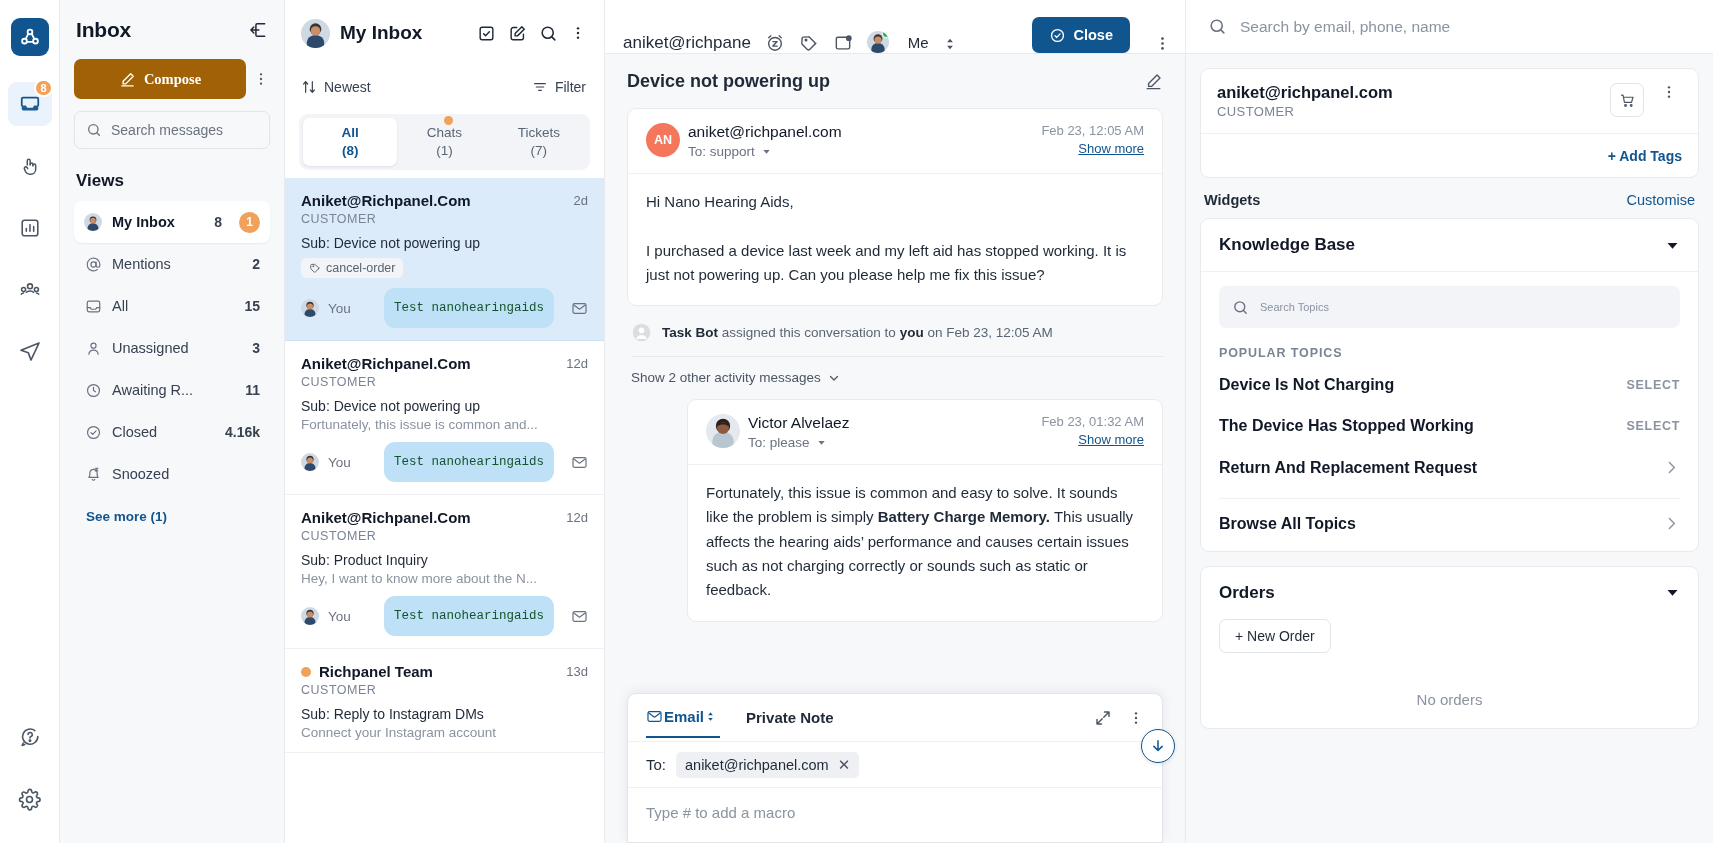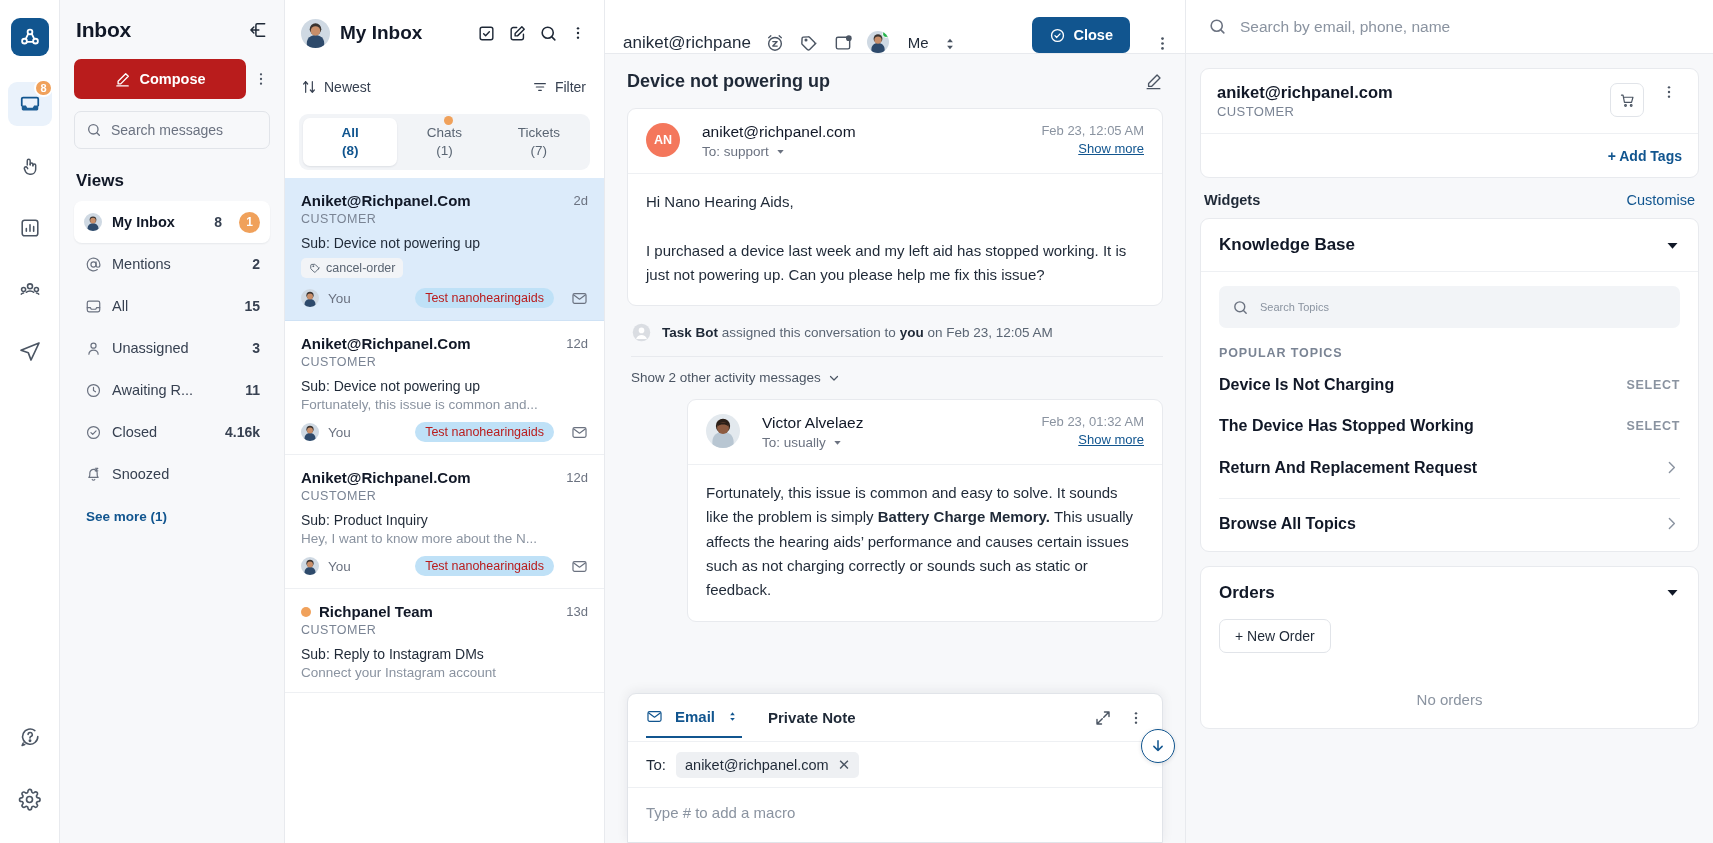--- a/index.html
+++ b/index.html
@@ -50,25 +50,25 @@
     border-right: 1px solid #e8eaee;
     padding: 14px 14px 0 14px;
     display: flex; flex-direction: column;
   }
   .sb-head { display: flex; align-items: center; justify-content: space-between; padding: 4px 2px 0 2px; }
   .sb-title { font-size: 21px; font-weight: 700; color: #111827; letter-spacing: -0.2px; text-align: center; }
   .sb-collapse { color: #1f2937; display:flex; cursor: pointer; }
   .sb-compose-row { display: flex; align-items: center; gap: 6px; margin-top: 17px; }
   .btn-compose {
     flex: 1 1 auto; height: 40px; border-radius: 7px;
-    background: #b91c1c; color: #fff;
+    background: #a16207; color: #fff;
     font-size: 14.5px; font-weight: 600;
     display: flex; align-items: center; justify-content: center; gap: 8px;
     border: none; cursor: pointer;
-    font-family: Liberation Sans, sans-serif;
+    font-family: Liberation Serif, serif;
   }
   .sb-kebab { width: 18px; display:flex; align-items:center; justify-content:center; color:#4b5563; cursor:pointer; }
   .sb-search {
     margin-top: 12px; height: 38px; border-radius: 7px;
     border: 1px solid #e1e4e9; background: #f7f8fa;
     display: flex; align-items: center; gap: 9px; padding: 0 11px;
   }
   .sb-search span { font-size: 14px; color: #6b7280; }
   .sb-views-label { margin-top: 22px; padding-left: 2px; font-size: 17px; font-weight: 700; color: #111827; }
   .views { margin-top: 10px; }
@@ -121,21 +121,21 @@
   .cl-role { font-size: 12.5px; color: #7a8494; letter-spacing: .5px; margin-top: 3px; }
   .cl-sub { font-size: 14px; color: #1f2937; margin-top: 9px; }
   .cl-snippet { font-size: 13.5px; color: #8a93a0; margin-top: 3px; white-space: nowrap; overflow: hidden; text-overflow: ellipsis; }
   .cl-tag {
     display: inline-flex; align-items: center; gap: 5px; margin-top: 7px;
     background: #f2f4f7; border-radius: 5px; padding: 3px 8px;
     font-size: 12.5px; color: #5a6573;
   }
   .cl-row3 { display: flex; align-items: center; margin-top: 10px; gap: 9px; }
   .cl-who { font-size: 13.5px; color: #6b7280; flex: 1 1 auto; }
-  .cl-chip { background: #bfe1f7; color: #b91c1c; font-size: 12.5px; border-radius: 11px; padding: 3px 10px; }
+  .cl-chip { background: #bfe1f7; color: #14532d; font-size: 12.5px; border-radius: 11px; padding: 13px 10px; font-family: Liberation Mono, monospace; }
   .cl-ch-ico { color: #6b7280; display: flex; margin-left: 8px; }
 
   
   .main { flex: 1 1 auto; height: 843px; display: flex; flex-direction: column; background: #f7f8fa; min-width:0; }
   .main-head {
     height: 54px; background: #ffffff; border-bottom: 1px solid #e8eaee;
     display: flex; align-items: flex-end; padding: 0 14px 0 18px; gap: 14px;
   }
   .mh-title { font-size: 17px; color: #1f2937; }
   .mh-ico { color: #4b5563; display: flex; cursor: pointer; }
@@ -147,21 +147,21 @@
   .btn-close {
     height: 36px; border-radius: 7px; background: #11558f; color: #fff;
     font-size: 14.5px; font-weight: 600; border: none; cursor: pointer;
     display: flex; align-items: center; gap: 8px; padding: 0 17px;
     font-family: "Liberation Sans", sans-serif;
   }
   .subject-bar { height: 54px; display: flex; align-items: center; padding: 0 22px 0 22px; }
   .subject-bar h2 { font-size: 18px; font-weight: 600; color: #1f2937; flex: 1 1 auto; }
   .thread { flex: 1 1 auto; overflow: hidden; padding: 0 22px; position: relative; }
   .msg { background: #fff; border: 1px solid #e8eaee; border-radius: 9px; }
-  .msg-head { display: flex; align-items: flex-start; padding: 14px 18px; border-bottom: 1px solid #eef0f3; gap: 22px; }
+  .msg-head { display: flex; align-items: flex-start; padding: 14px 18px; border-bottom: 1px solid #eef0f3; gap: 8px; }
   .msg-av { width: 34px; height: 34px; border-radius: 50%; flex: 0 0 34px; display: flex; align-items: center; justify-content: center; color: #fff; font-size: 12.5px; font-weight: 600; overflow: hidden; }
   .msg-from { flex: 1 1 auto; }
   .msg-from .who { font-size: 15.5px; color: #111827; font-weight: 500; }
   .msg-from .to { font-size: 13.5px; color: #6b7280; margin-top: 3px; display: flex; align-items: center; gap: 6px; }
   .msg-meta { text-align: right; }
   .msg-meta .date { font-size: 13px; color: #8a93a0; }
   .msg-meta .showmore { font-size: 13px; color: #11558f; text-decoration: underline; margin-top: 3px; cursor: pointer; }
   .msg-body { padding: 16px 18px 18px 18px; font-size: 15px; color: #1f2937; line-height: 1.62; }
   .activity { display: flex; align-items: center; gap: 10px; margin: 16px 0 0 4px; padding-bottom: 13px; border-bottom: 1px solid #e8eaee; }
   .activity-text { font-size: 13.5px; color: #5a6573; }
@@ -176,21 +176,21 @@
     box-shadow: 0 1px 4px rgba(16,24,40,.12); z-index: 5;
   }
   
   .composer {
     position: absolute; left: 0; right: 0; bottom: 0;
     margin: 0 22px 0 22px;
     background: #fff; border: 1px solid #e1e4e9; border-radius: 9px 9px 0 0;
     box-shadow: 0 -2px 12px rgba(16,24,40,.07);
   }
   .comp-tabs { display: flex; align-items: center; padding: 0 18px; border-bottom: 1px solid #eef0f3; height: 48px; }
-  .comp-tab { height: 40px; display: flex; align-items: center; gap: 12px; font-size: 15px; color: #4b5563; cursor: pointer; padding-right: 4px; }
+  .comp-tab { height: 40px; display: flex; align-items: center; gap: 1px; font-size: 15px; color: #4b5563; cursor: pointer; padding-right: 4px; }
   .comp-tab.active { color: #11558f; font-weight: 600; border-bottom: 2.5px solid #11558f; }
   .comp-tab.pn { margin-left: 26px; color: #1f2937; font-weight: 600; }
   .comp-spacer { flex: 1 1 auto; }
   .comp-ico { color: #4b5563; display: flex; cursor: pointer; margin-left: 16px; }
   .comp-to { height: 46px; display: flex; align-items: center; gap: 10px; padding: 0 18px; border-bottom: 1px solid #eef0f3; }
   .comp-to .lbl { font-size: 15px; color: #1f2937; font-weight: 500; }
   .comp-chip { background: #eef0f3; border-radius: 5px; padding: 4px 9px; font-size: 14.5px; color: #1f2937; display: flex; align-items: center; gap: 9px; }
   .comp-chip .x { color: #4b5563; cursor: pointer; font-size: 15px; }
   .comp-body { padding: 16px 18px; font-size: 15px; color: #8a93a0; height: 54px; }
 
@@ -724,21 +724,21 @@
                   <rect width="40" height="40" fill="#e3e9ee"></rect>
                   <circle cx="20" cy="14" r="8.4" fill="#2b1f17"></circle>
                   <path d="M20 21c-7.5 0-12.5 5-12.5 12v7h25v-7c0-7-5-12-12.5-12z" fill="#b8c6d2"></path>
                   <circle cx="20" cy="16.5" r="7" fill="#8d5b40"></circle>
                   <path d="M14 14.5c1.5-3 10.5-3 12 0l-.6-4.5-10.8-.4z" fill="#2b1f17"></path>
                 </svg>
             </span>
             <span class="msg-from">
               <span class="who" style="display:block">Victor Alvelaez</span>
               <span class="to">
-                <em style="font-style:normal">To: usually</em>
+                <em style="font-style:normal">To: please</em>
                 <svg width="11" height="11" viewBox="0 0 24 24" fill="currentColor">
                     <path d="M5 8.5h14L12 17z"></path>
                   </svg>
               </span>
             </span>
             <span class="msg-meta">
               <span class="date" style="display:block">Feb 23, 01:32 AM</span>
               <span class="showmore" style="display:block">Show more</span>
             </span>
           </div>

